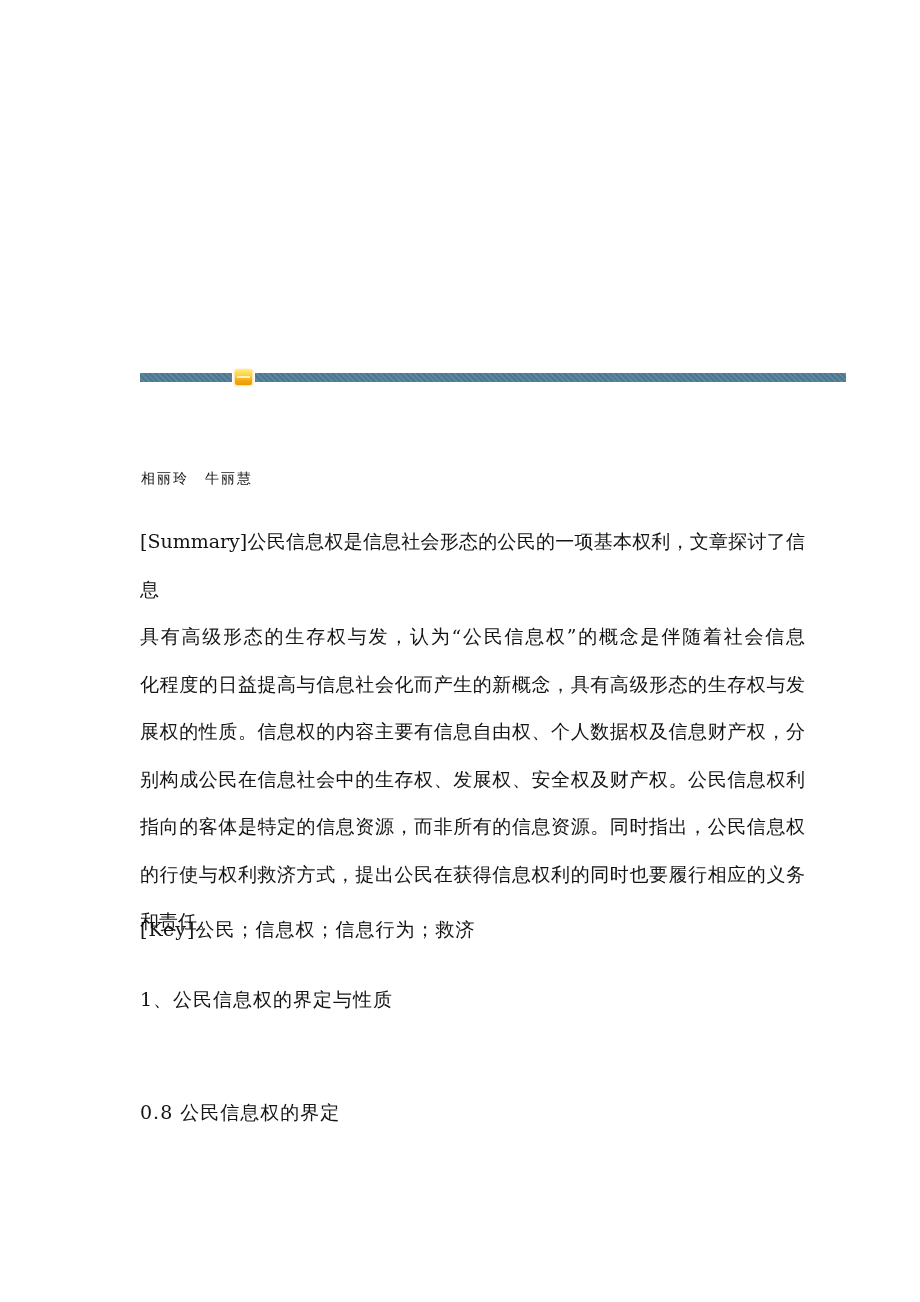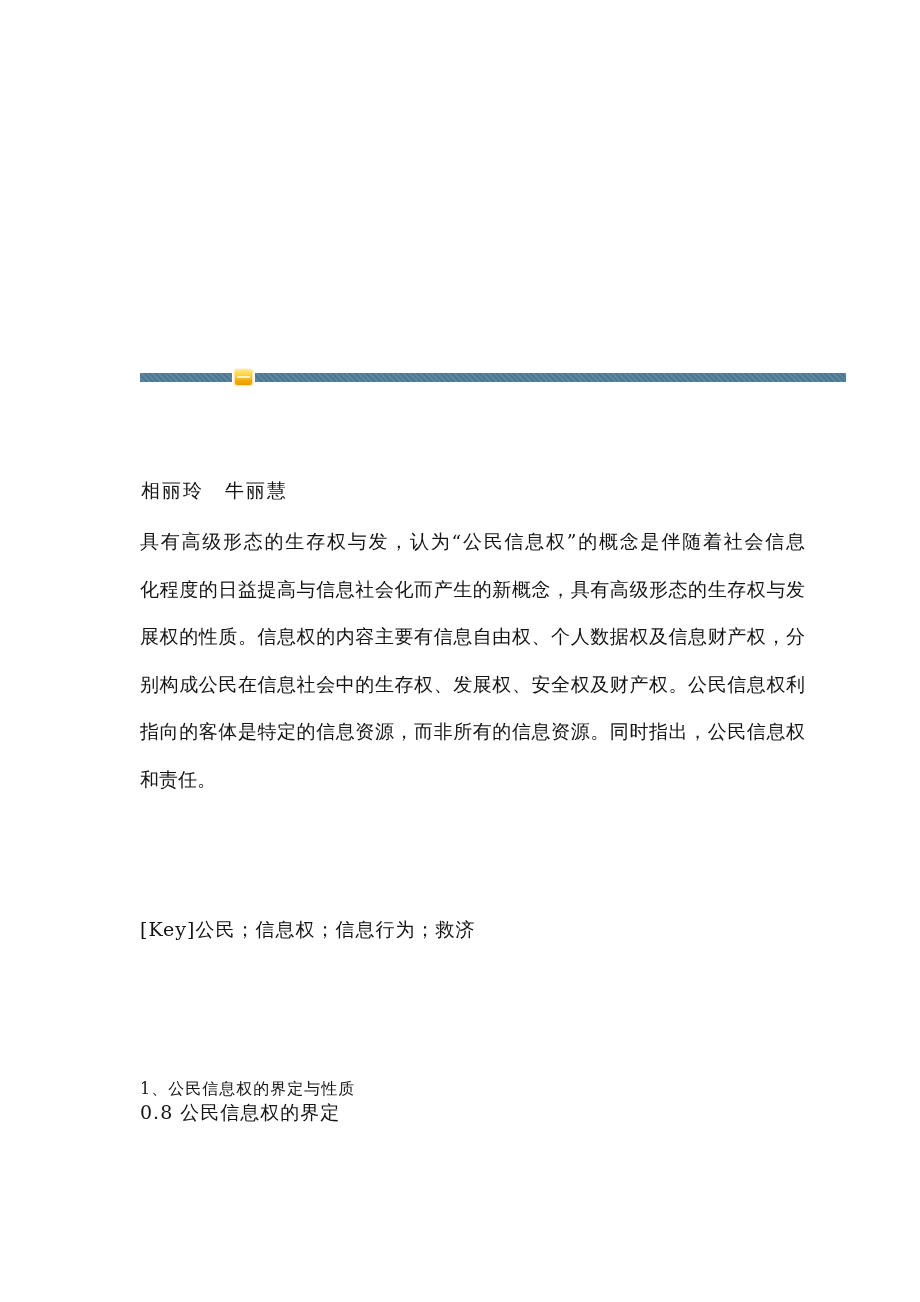--- a/index.html
+++ b/index.html
@@ -52,24 +52,23 @@
     content:"";
     position:absolute;
     left:2px; right:2px; top:6px;
     height:2px;
     background:rgba(255,255,255,.75);
   }
   .author{
     position:absolute;
     left:141px;
     top:464px;
-    font-size:19px;
+    font-size:14px;
     line-height:28px;
     letter-spacing:2px;
-    margin-top:12px;
   }
   .summary{
     position:absolute;
     left:140px;
     top:518px;
     width:665px;
     font-size:19px;
     line-height:47.5px;
   }
   .summary .line{
@@ -91,22 +90,22 @@
     position:absolute;
     left:140px;
     top:966px;
     font-size:19px;
     line-height:47.5px;
     letter-spacing:1px;
   }
   .section-h1{
     position:absolute;
     left:140px;
-    top:1065px;
-    font-size:16px;
+    top:976px;
+    font-size:19px;
     line-height:47.5px;
     letter-spacing:1px;
     text-align:right;
   }
   .section-h2{
     position:absolute;
     left:140px;
     top:1089px;
     font-size:19px;
     line-height:47.5px;
@@ -121,25 +120,27 @@
 
   <div class="divider">
     <div class="bar bar-left"></div>
     <div class="divider-icon"></div>
     <div class="bar bar-right"></div>
   </div>
 
   <div class="author">相丽玲　牛丽慧</div>
 
   <div class="summary">
+    <div class="line">[Summary]公民信息权是信息社会形态的公民的一项基本权利，文章探讨了信息</div>
     <div class="line">具有高级形态的生存权与发，认为“公民信息权”的概念是伴随着社会信息</div>
     <div class="line">化程度的日益提高与信息社会化而产生的新概念，具有高级形态的生存权与发</div>
     <div class="line">展权的性质。信息权的内容主要有信息自由权、个人数据权及信息财产权，分</div>
     <div class="line">别构成公民在信息社会中的生存权、发展权、安全权及财产权。公民信息权利</div>
     <div class="line">指向的客体是特定的信息资源，而非所有的信息资源。同时指出，公民信息权</div>
+    <div class="line">的行使与权利救济方式，提出公民在获得信息权利的同时也要履行相应的义务</div>
     <div class="line last">和责任。</div>
   </div>
 
   <div class="meta-key">[Key]公民；信息权；信息行为；救济</div>
 
 
   <div class="section-h1">1、公民信息权的界定与性质</div>
 
   <div class="section-h2">0.8 公民信息权的界定</div>
 

